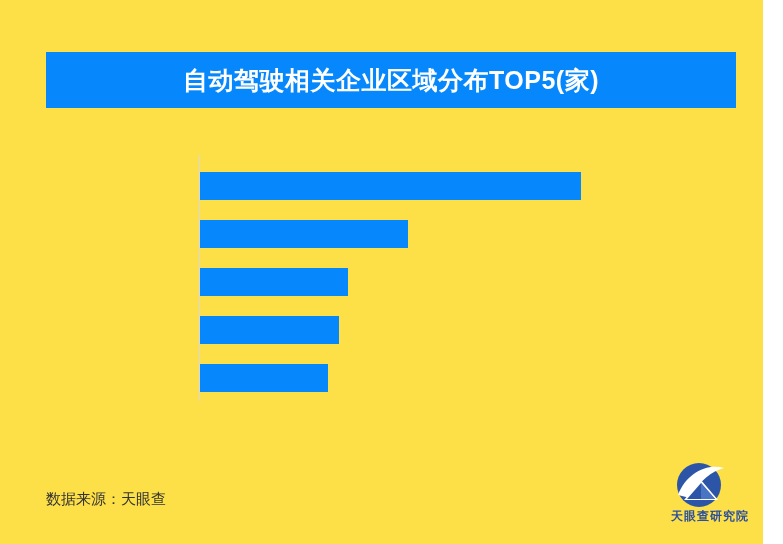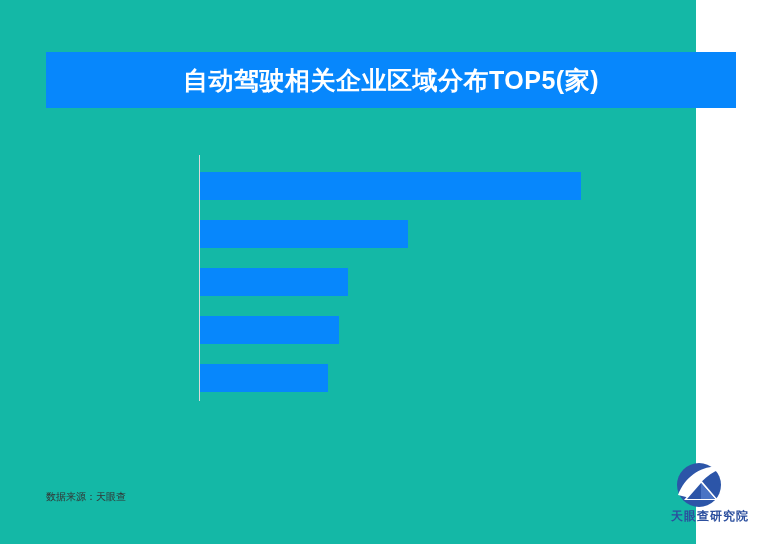--- a/index.html
+++ b/index.html
@@ -8,23 +8,23 @@
   }
   body {
     width: 783px;
     height: 544px;
     background: #ffffff;
     font-family: "Liberation Sans", "DejaVu Sans", sans-serif;
     overflow: hidden;
   }
   #infographic {
     position: relative;
-    width: 696px;
+    width: 763px;
     height: 544px;
-    background: #14b8a6;
+    background: #fde047;
   }
 
   
   #title-banner {
     position: absolute;
     left: 46px;
     top: 52px;
     width: 690px;
     height: 56px;
     background: #0787fc;
@@ -68,21 +68,21 @@
     top: 0;
     height: 28px;
     background: #0787fc;
   }
 
   
   #source-note {
     position: absolute;
     left: 46px;
     top: 490px;
-    font-size: 10px;
+    font-size: 15px;
     color: #333333;
     white-space: nowrap;
   }
   #logo-block {
     position: absolute;
     left: 652px;
     top: 462px;
     width: 116px;
     height: 70px;
   }

